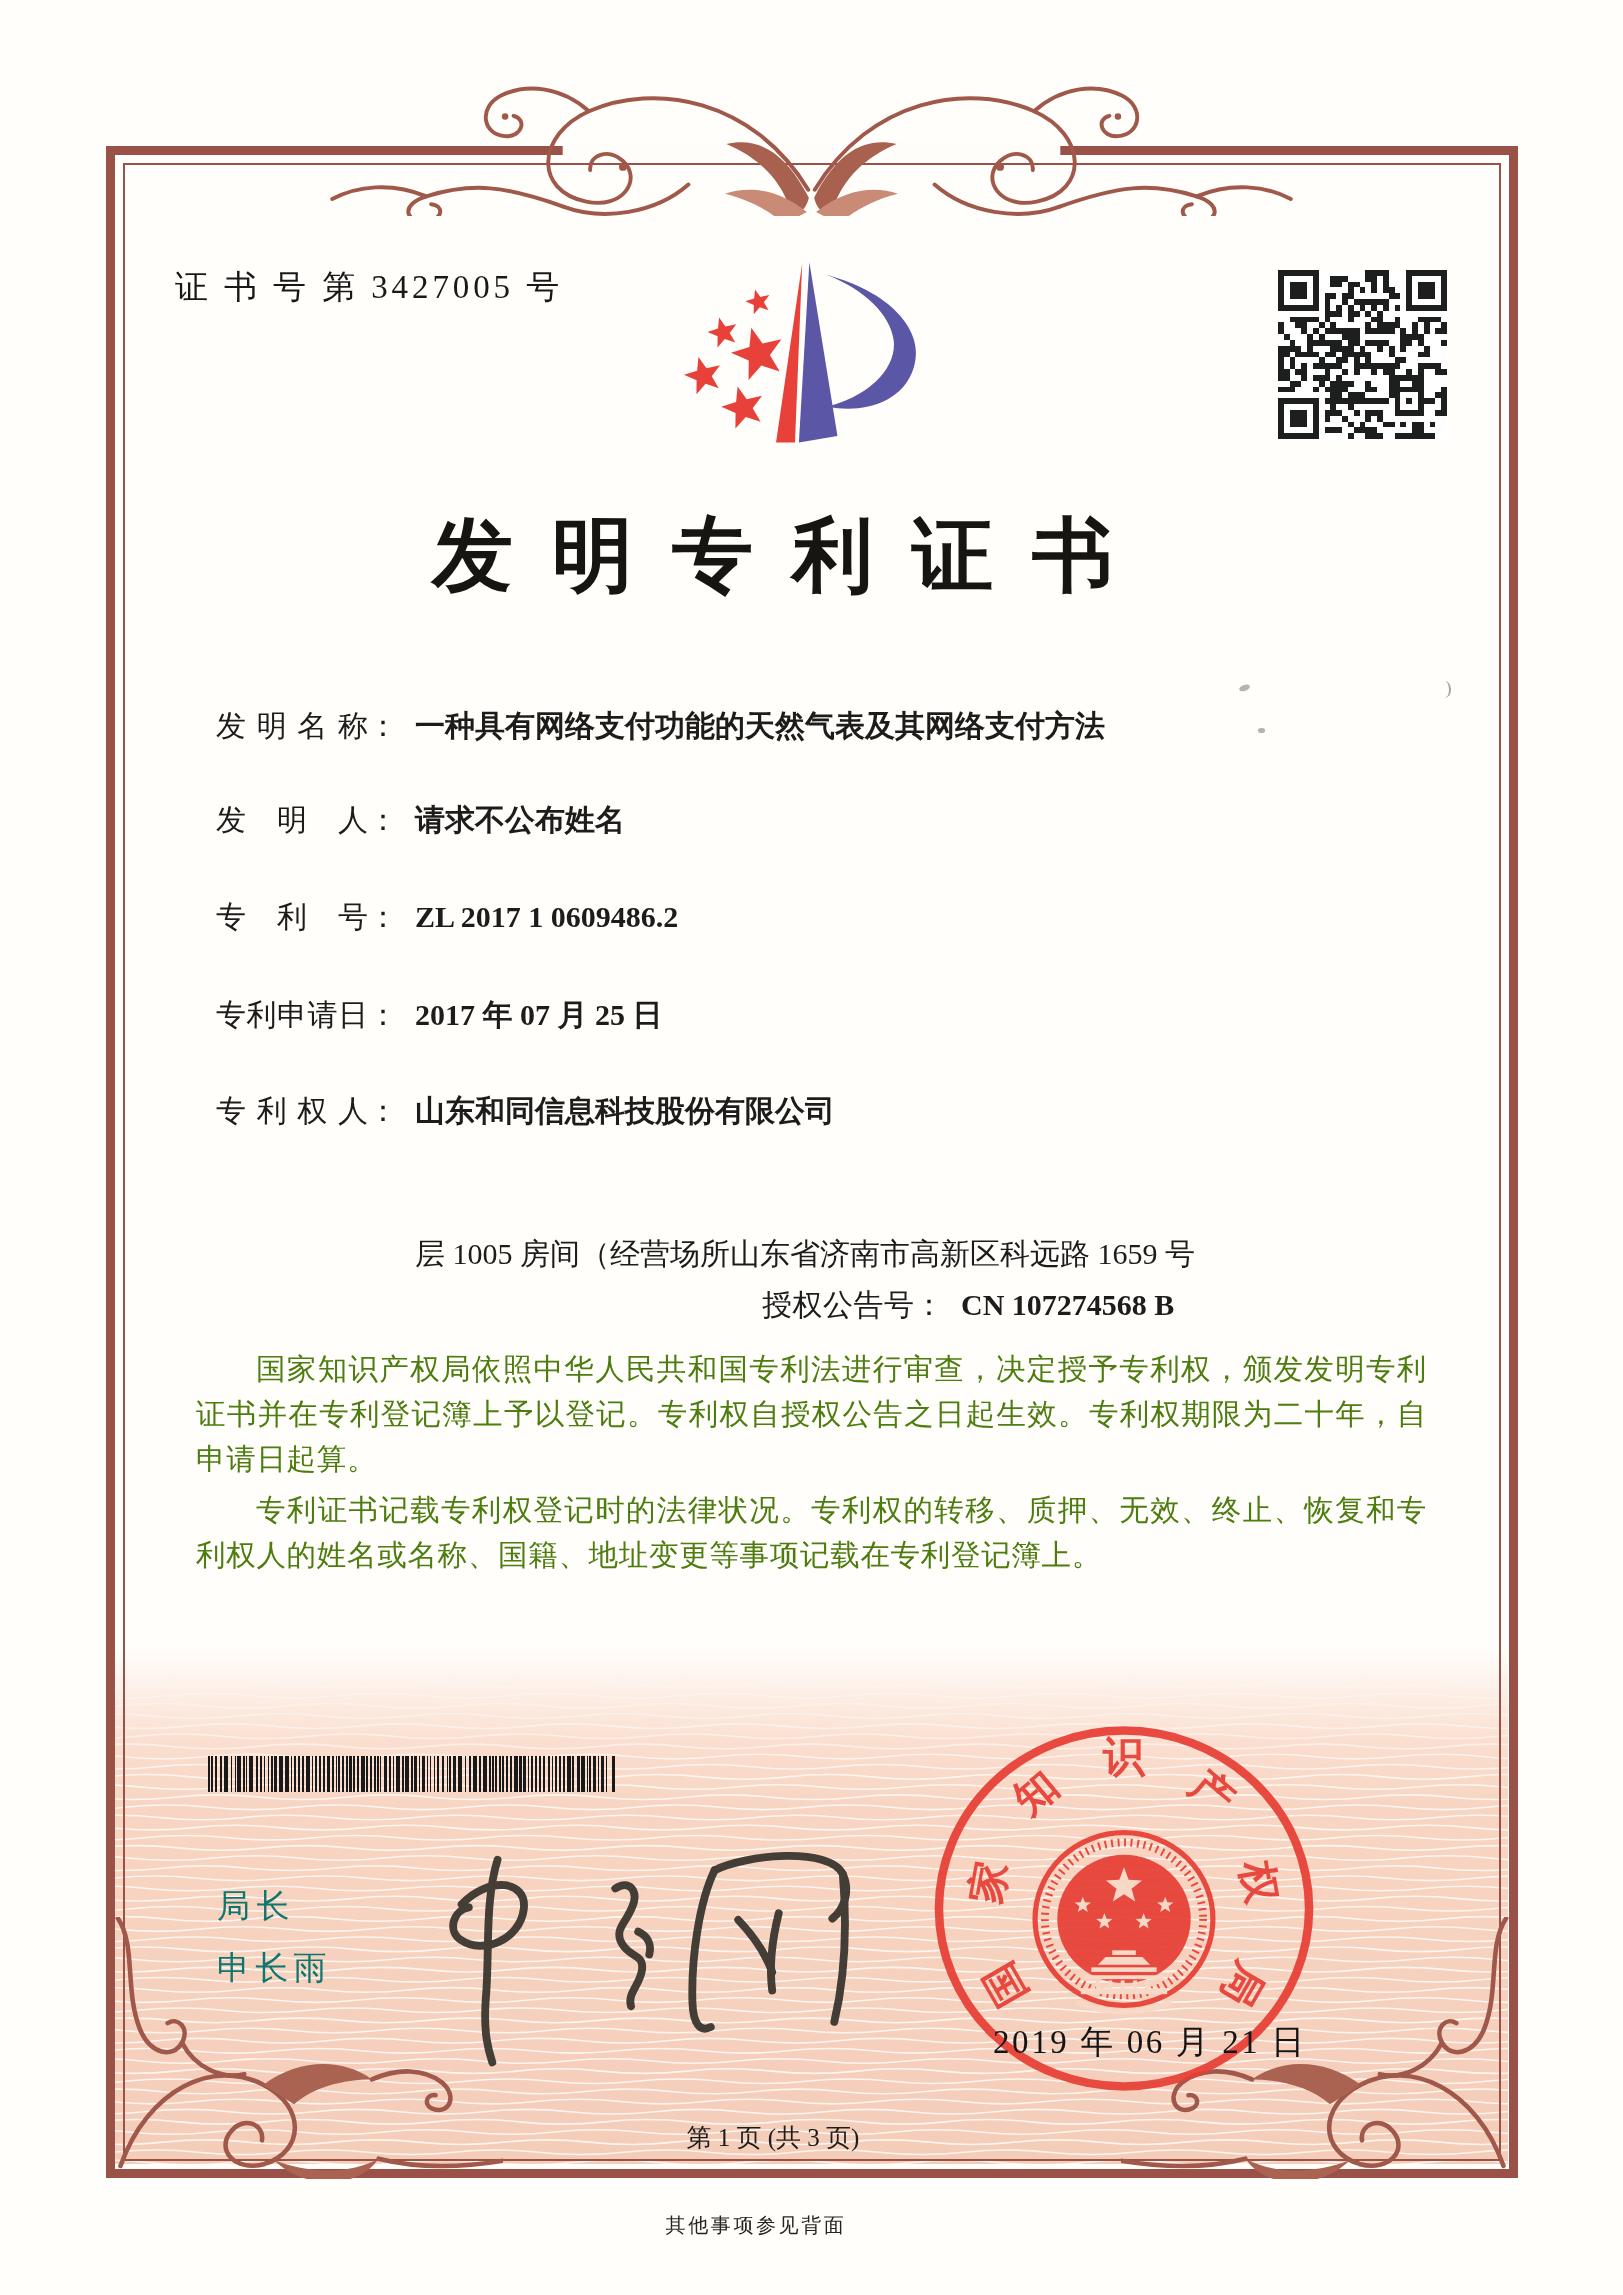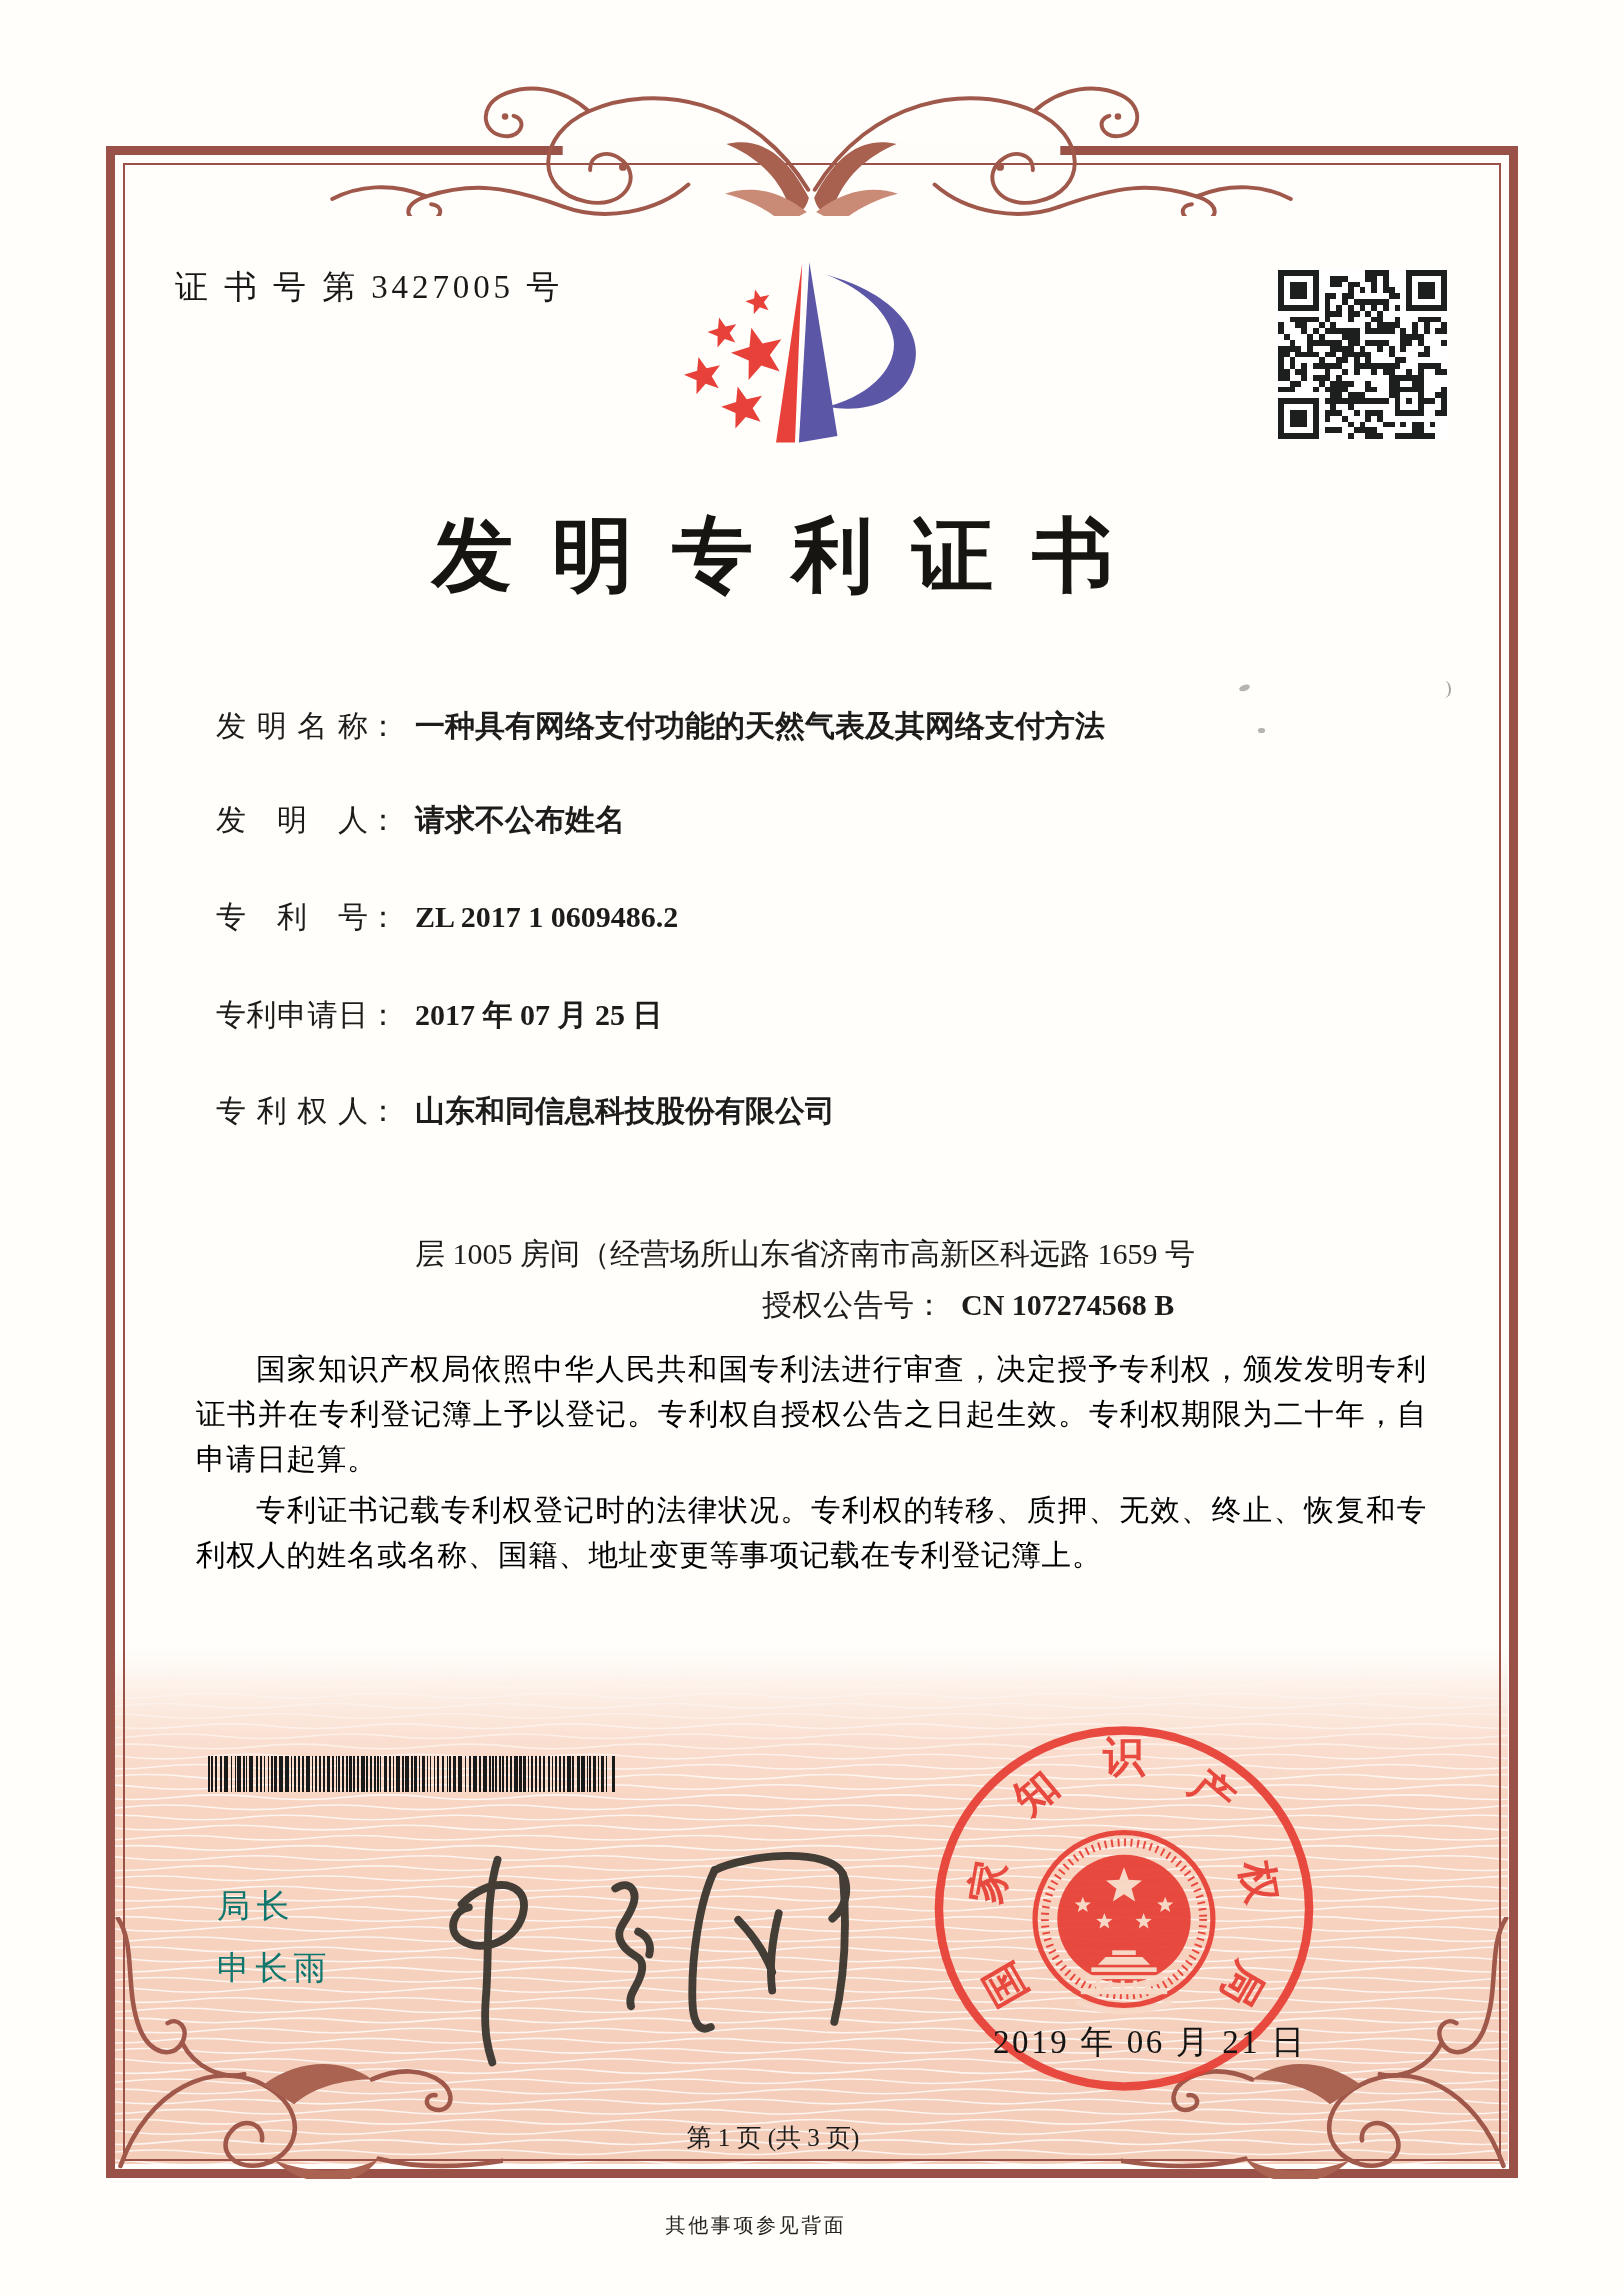--- a/index.html
+++ b/index.html
@@ -23,21 +23,21 @@
     border:9.2px solid #9a5148; box-sizing:border-box;}
   .frame-inner{position:absolute; left:123px; top:163px; width:1378px; height:1998px;
     border:2px solid #9a5148; box-sizing:border-box;}
   
   .certno{left:175px; top:265px; font-size:33px; letter-spacing:3.9px; color:#19181655;}
   .certno{color:#191816;}
   .title{left:432px; top:502px; font-size:81px; font-weight:bold; letter-spacing:39px; margin-right:-39px; color:#171512; white-space:nowrap;}
   .row{left:216px; font-size:30px; line-height:39px; white-space:nowrap;}
   .flabel{display:inline-block; width:152px; text-align:justify; text-align-last:justify; vertical-align:top;}
   .fval{margin-left:17px;font-weight:bold;}
-  .para{left:196px; width:1231px; font-size:29.5px; line-height:45px; text-align:justify; text-indent:60px; letter-spacing:0.7px; color:#000000;}
+  .para{left:196px; width:1231px; font-size:29.5px; line-height:45px; text-align:justify; text-indent:60px; letter-spacing:0.7px; color:#4d7c0f;}
   .role{left:217px; font-size:33px; letter-spacing:6.5px; color:#0f766e;}
   .sealdate{left:993px; top:2020px; font-size:33px; letter-spacing:2.6px; color:#141414; z-index:7;}
   .pageinfo{left:629px; top:2121px; width:288px; text-align:center; font-size:25px; color:#1c1b19; z-index:5;}
   .backnote{left:612px; top:2212px; width:288px; text-align:center; font-size:20px; letter-spacing:2.6px; color:#242320;}
   .shuncms{left:1516px; top:2277px; font-size:15px; font-weight:bold; color:#e00000;
     font-family:"DejaVu Sans Mono","Liberation Mono",monospace; letter-spacing:0.7px;margin-top:21px;}
   .speck{position:absolute; background:#6e6a64; border-radius:50%; opacity:.5;}
   .arcmark{position:absolute; width:10.5px; height:17px; border-right:2px solid #5d5a55; border-radius:50%; opacity:.55;}
   svg{display:block;} .z4{z-index:4;}
 </style>

